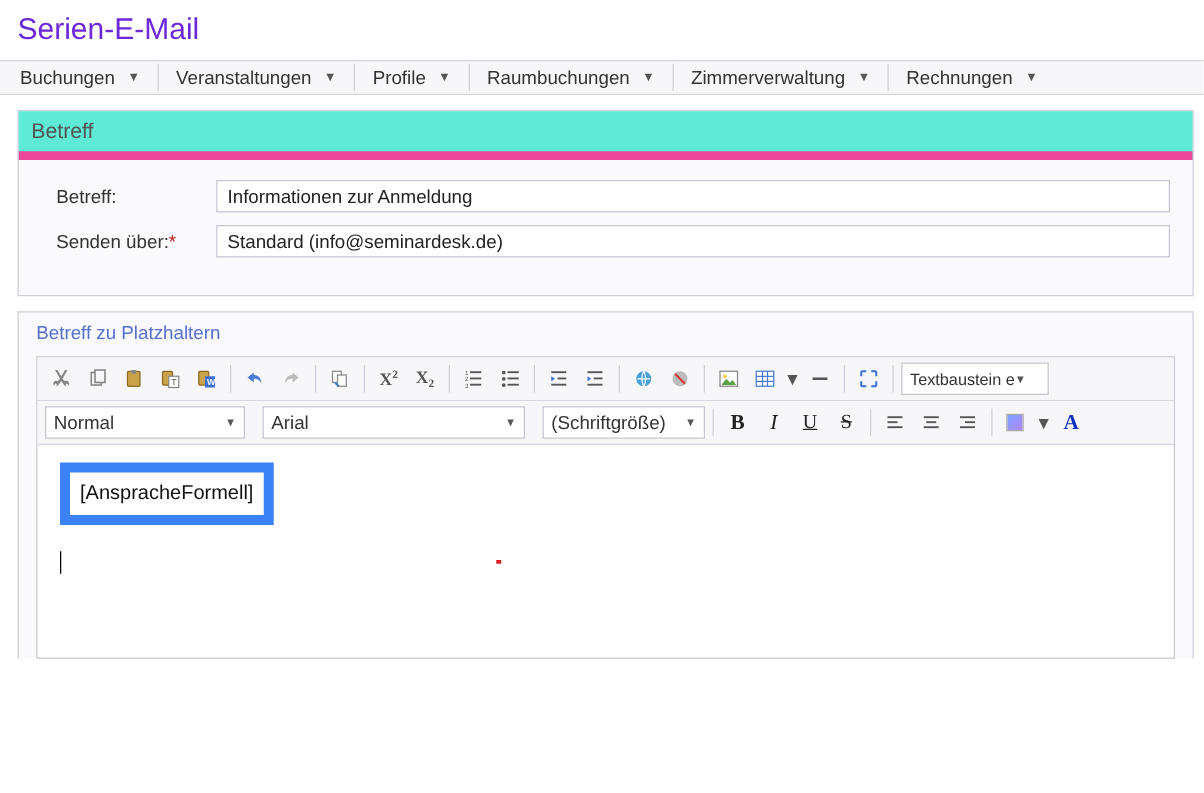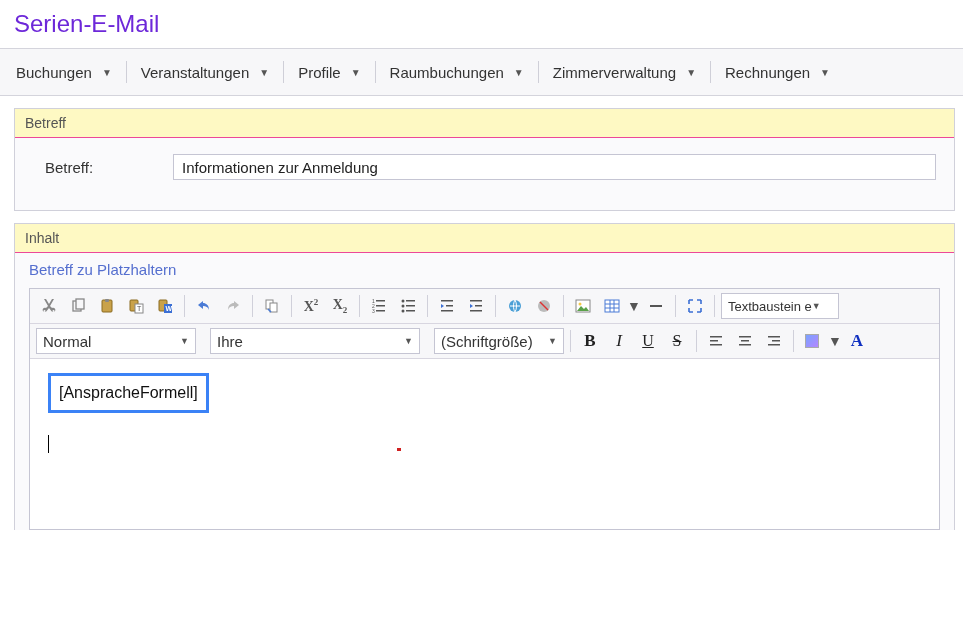--- a/index.html
+++ b/index.html
@@ -18,21 +18,21 @@
     color: #6d28d9;
     padding: 10px 14px 10px;
   }
   .menubar {
     display: flex;
     align-items: center;
     padding: 0 6px;
     background: #f7f7f9;
     border-top: 1px solid #d4d4dc;
     border-bottom: 1px solid #d4d4dc;
-    height: 48px;
+    height: 28px;
   }
   .menu-item {
     display: inline-flex;
     align-items: center;
     padding: 5px 10px;
     font-size: 15px;
     color: #333;
     cursor: pointer;
     gap: 10px;
     flex: 0 0 auto;
@@ -48,24 +48,24 @@
     margin: 0 4px;
     flex: 0 0 auto;
   }
   .section {
     margin: 12px 8px 12px 14px;
     border: 1px solid #d0d0da;
     background: #fafafc;
   }
   .section-header {
     padding: 6px 10px;
-    font-size: 14px;
+    font-size: 17px;
     color: #555;
-    border-bottom: 1px solid #ec4899;
-    background: #fef9c3;
+    border-bottom: 7px solid #ec4899;
+    background: #5eead4;
   }
   .section-body {
     padding: 16px 18px 20px;
   }
   .field-row {
     display: flex;
     align-items: center;
     margin-bottom: 10px;
   }
   .field-label {
@@ -161,21 +161,21 @@
   .editor-area {
     padding: 14px 18px;
     min-height: 170px;
     font-family: Arial, sans-serif;
     font-size: 16px;
     line-height: 1.6;
     color: #101010;
   }
   .placeholder-tag {
     display: inline-block;
-    border: 3px solid #3b82f6;
+    border: 8px solid #3b82f6;
     padding: 4px 8px;
     margin-bottom: 4px;
   }
   .red-dot {
     position: absolute;
     width: 4px; height: 3px; background:#d02020;
     left: 397px; top: 448px;
   }
   .caret-line {
     display: inline-block;
@@ -224,25 +224,30 @@
   </div>
 </div>
 
 <div class="section">
   <div class="section-header">Betreff</div>
   <div class="section-body">
     <div class="field-row">
       <div class="field-label">Betreff:</div>
       <input class="field-input" type="text" value="Informationen zur Anmeldung" style="">
     </div>
+    <div class="field-row">
+      <div class="field-label">
+        <span>Senden über:</span><span class="req">*</span>
+      </div>
+      <input class="field-input" type="text" value="Standard (info@seminardesk.de)" style="">
+    </div>
   </div>
 </div>
 
 <div class="section" style="padding-bottom:0; border-bottom:none;">
-  <div class="section-header">Inhalt</div>
   <span class="hint-link">Betreff zu Platzhaltern</span>
 
   <div class="editor-wrap">
 
     <div class="toolbar">
       <span class="tb-btn" title="Cut">
         <svg viewBox="0 0 16 16">
             <path fill="#888" d="M5 1l3 5 3-5h2L9 8l2 2c1-.6 2.4-.3 3 .7.7 1 .3 2.4-.7 3-1 .7-2.4.3-3-.7L8 10l-2.3 3c-.6 1-2 1.4-3 .7-1-.6-1.4-2-.7-3 .6-1 2-1.3 3-.7l2-2L3 1h2zm-1.5 11a1 1 0 100 2 1 1 0 000-2zm9 0a1 1 0 100 2 1 1 0 000-2z"></path>
           </svg>
       </span>
@@ -387,21 +392,21 @@
       </span>
     </div>
 
     <div class="toolbar">
       <span class="tb-combo" style="min-width:160px">
         <span>Normal</span>
         <span class="caret">▼</span>
       </span>
       <span style="width:8px"></span>
       <span class="tb-combo" style="min-width:210px">
-        <span>Ihre</span>
+        <span>Arial</span>
         <span class="caret">▼</span>
       </span>
       <span style="width:8px"></span>
       <span class="tb-combo" style="min-width:130px">
         <span>(Schriftgröße)</span>
         <span class="caret">▼</span>
       </span>
       <span class="tb-sep"></span>
       <span class="tb-btn">
           <span class="bold-b">B</span>

